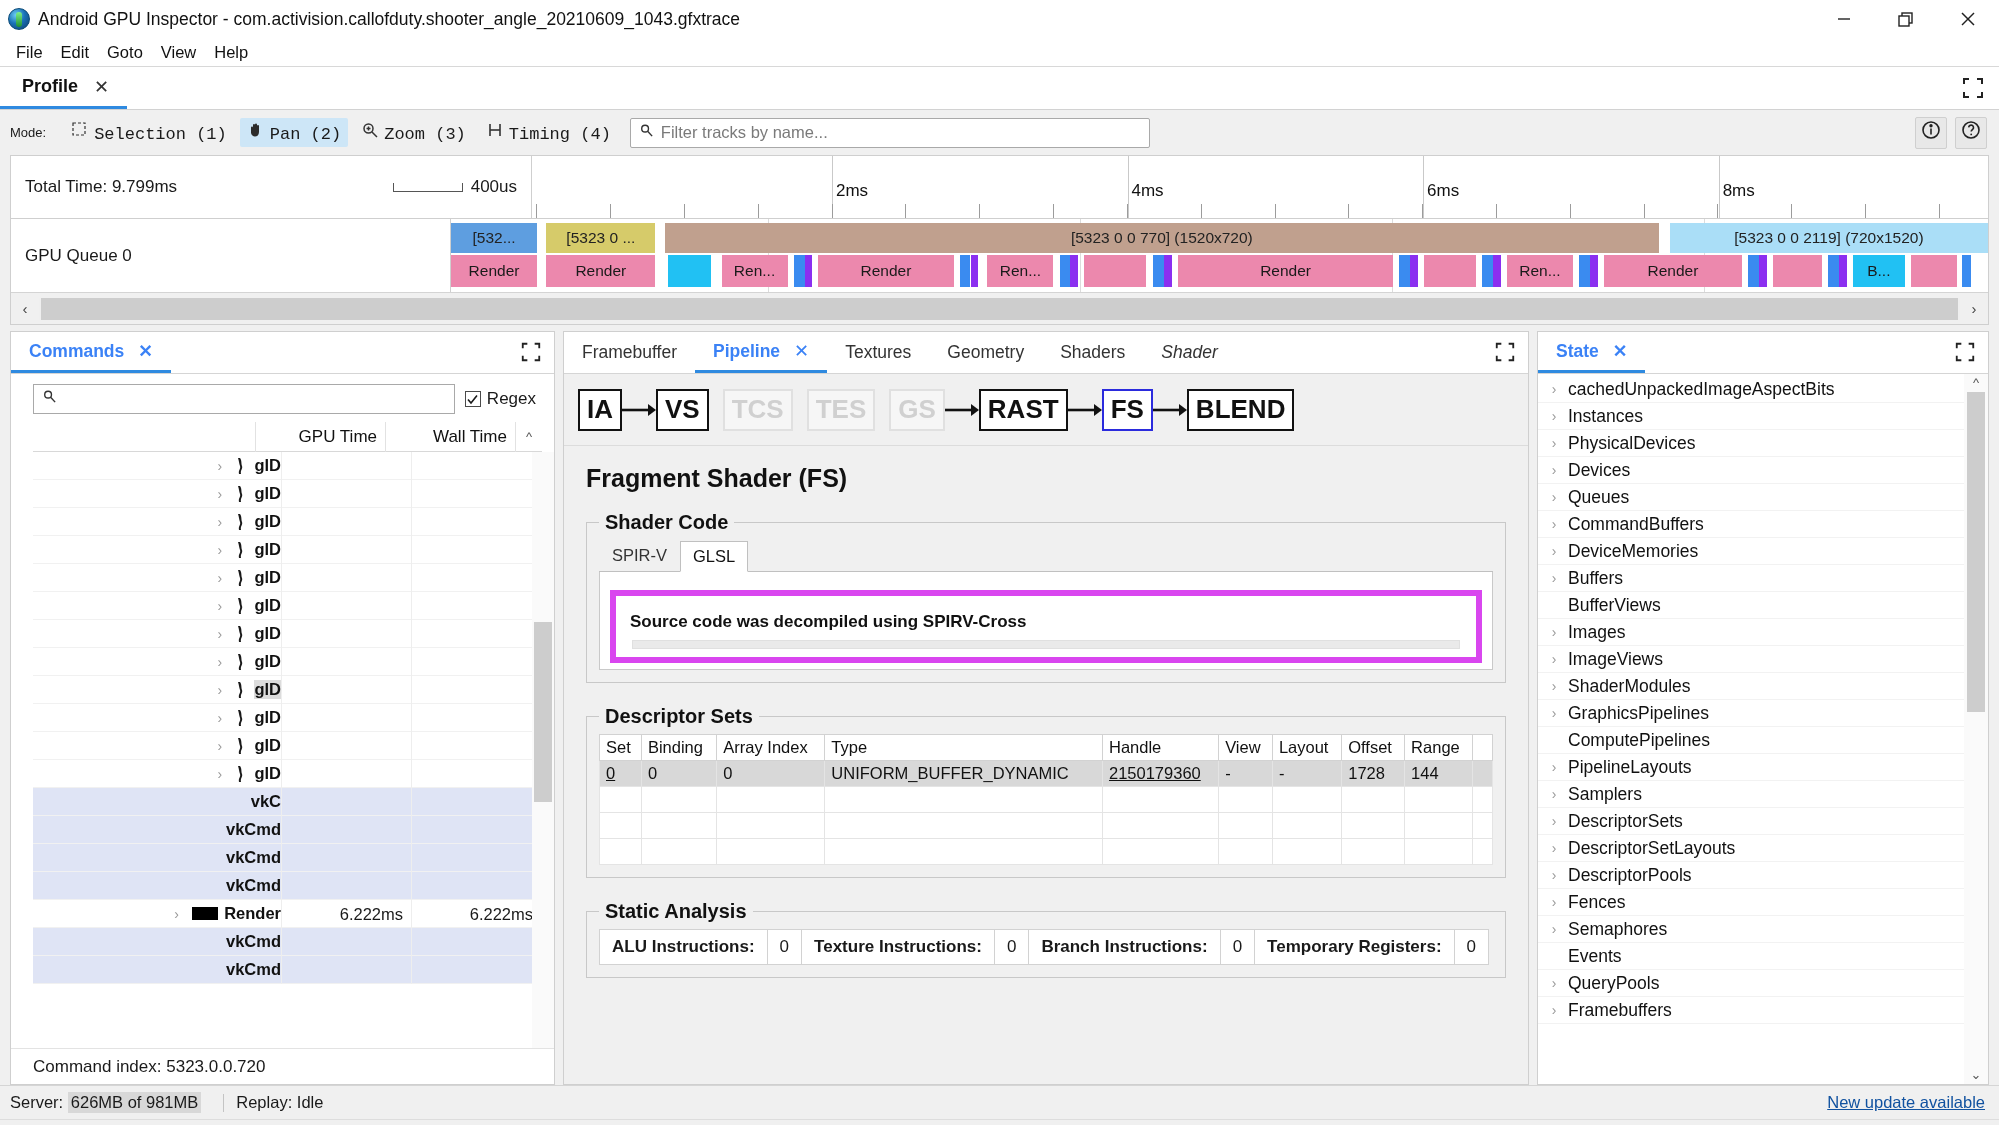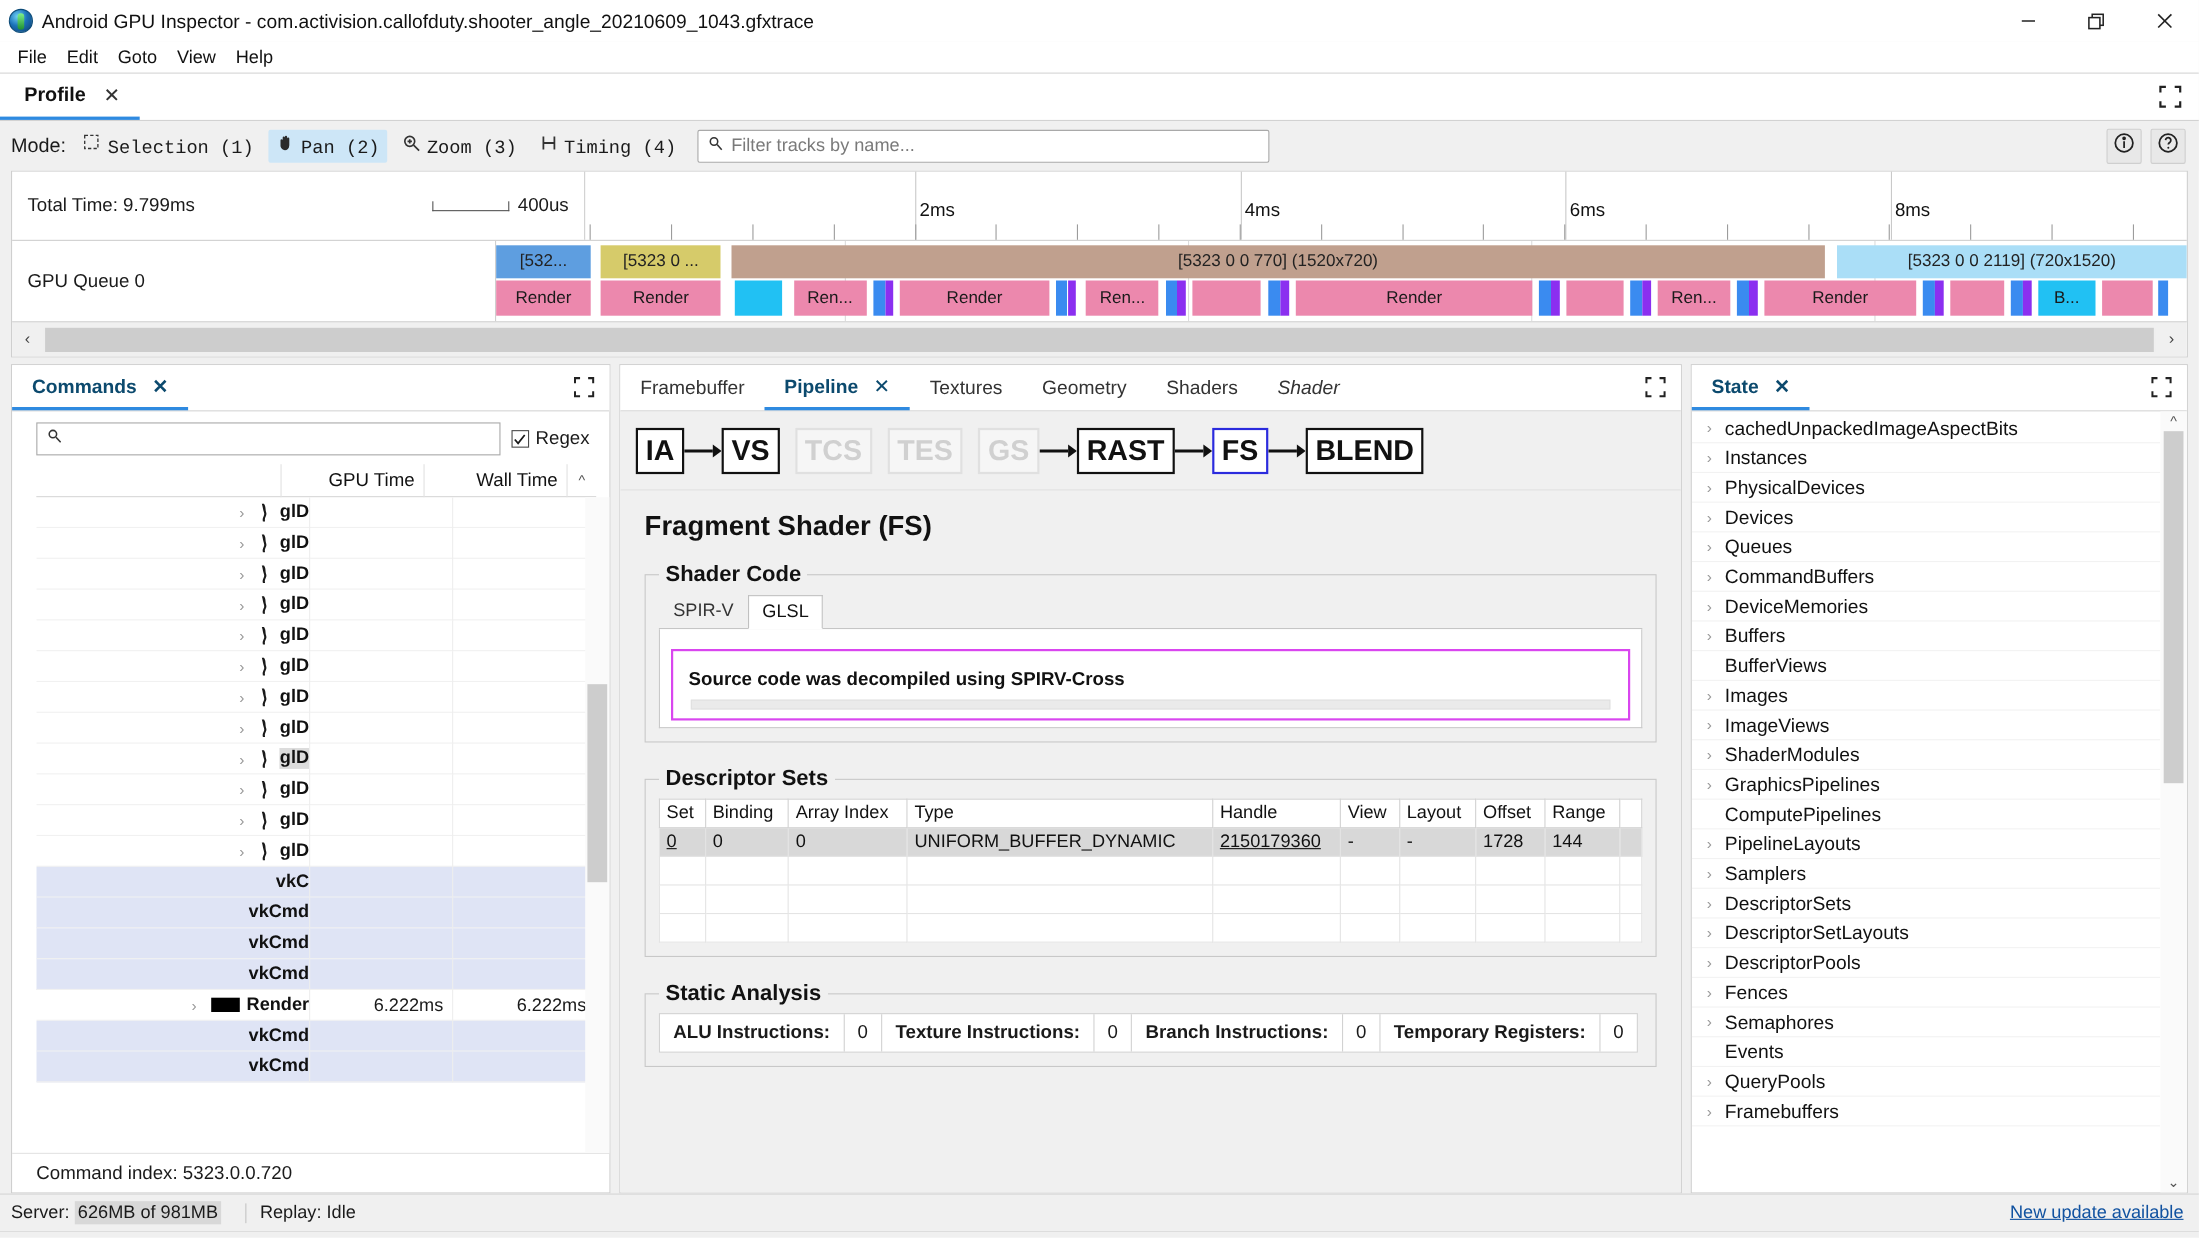--- a/index.html
+++ b/index.html
@@ -48,21 +48,21 @@
     border-bottom: 3px solid #2f8ae0; font-weight: bold; font-size: 18px; color:#111;
   }
   .tab-x { font-size: 18px; color:#333; font-weight: normal; cursor:pointer; }
   .expand-btn-main { position:absolute; right: 14px; top: 9px; }
 
   
   .modebar {
     height: 45px; display:flex; align-items:center; gap: 6px; padding: 0 10px;
     background:#f0f0f0; position: relative;
   }
-  .mode-label { font-size: 18px; margin-right: 2px; text-align: center; }
+  .mode-label { font-size: 13px; margin-right: 12px; text-align: center; }
   .mode-btn {
     display:flex; align-items:flex-end; gap:5px; padding: 3px 7px; border-radius:2px;
     font-size: 17px; cursor:pointer; white-space: nowrap; font-family: Liberation Mono, monospace;
   }
   .mode-btn.active { background: #cde6f7; }
   .filter-box {
     margin-left: 6px; width: 520px; height: 30px; background:#fff; border:1px solid #a9a9a9;
     display:flex; align-items:center; gap:5px; padding: 0 8px; border-radius:2px;
   }
   .filter-box input {
@@ -119,21 +119,21 @@
   .pane-center { flex:1; min-width:0; }
   .pane-right { width: 452px; flex:none; }
 
   .pane-tabs {
     height: 42px; min-height:42px; display:flex; align-items:stretch; background:#fff;
     border-bottom:1px solid #d5d5d5; position:relative;
   }
   .ptab {
     display:flex; align-items:center; gap:14px; padding: 0 18px; font-size:17.5px; color:#333; cursor:pointer;
   }
-  .ptab.active { font-weight:bold; color:#0c4a6e; border-bottom: 3px solid #2f8ae0; }
+  .ptab.active { font-weight:bold; color:#3b82f6; border-bottom: 3px solid #2f8ae0; }
   .ptab.italic { font-style: italic; }
   .pane-expand { position:absolute; right:12px; top:9px; }
 
   
   .cmd-search-row { display:flex; align-items:center; gap:10px; padding: 10px 12px 8px 22px; }
   .cmd-search {
     flex:1; height:30px; border:1px solid #a9a9a9; background:#fff; display:flex; align-items:center;
     gap:6px; padding: 0 8px;
   }
   .cmd-search input { border:none; outline:none; width:100%; font-size:16px; font-family:"Liberation Sans",sans-serif; }
@@ -180,21 +180,21 @@
   .pipe-content { flex:1; padding: 14px 22px 0 22px; overflow:hidden; background:#f0f0f0; }
   .fs-title { font-size: 25px; font-weight:bold; margin: 4px 0 18px 0; color:#111; }
 
   fieldset.grp-box { border:1px solid #c8c8c8; margin: 0 0 22px 0; padding: 6px 12px 12px 12px; background:#f0f0f0; }
   fieldset.grp-box > legend { font-size: 20px; font-weight:bold; padding: 0 6px; color:#111; }
 
   .code-tabs { display:flex; align-items:flex-end; border-bottom:1px solid #c0c0c0; }
   .code-tab { padding: 5px 12px; font-size:16.5px; color:#333; border:1px solid transparent; cursor:pointer; }
   .code-tab.active { background:#fff; border:1px solid #c0c0c0; border-bottom:1px solid #fff; margin-bottom:-1px; color:#111; }
   .code-area { background:#fff; border:1px solid #c9c9c9; border-top:none; padding: 14px 0 0 0; }
-  .code-inner { background:#fff; border:2px solid #d946ef; margin: 4px 10px 6px 10px; padding: 16px 14px 6px 14px; }
+  .code-inner { background:#fff; border:6px solid #d946ef; margin: 4px 10px 6px 10px; padding: 16px 14px 6px 14px; }
   .code-text { font-size:17px; font-weight:bold; color:#111; }
   .code-hscroll { height:9px; background:#eaeaea; margin: 8px 2px 2px 2px; border:1px solid #e0e0e0; }
 
   table.dtable { border-collapse: collapse; width: 100%; background:#fff; font-size:16.5px; }
   table.dtable th {
     text-align:left; font-weight:normal; padding: 3px 6px; border:1px solid #d2d2d2; background:#fff; color:#111;
     white-space:nowrap;
   }
   table.dtable td { padding: 3px 6px; border:1px solid #e4e4e4; color:#111; white-space:nowrap; }
   table.dtable tr.selrow td { background:#d8d8d8; }

